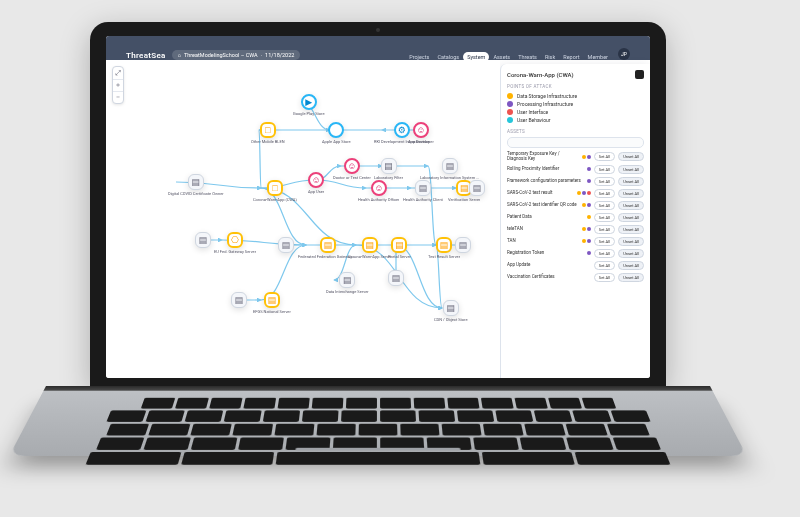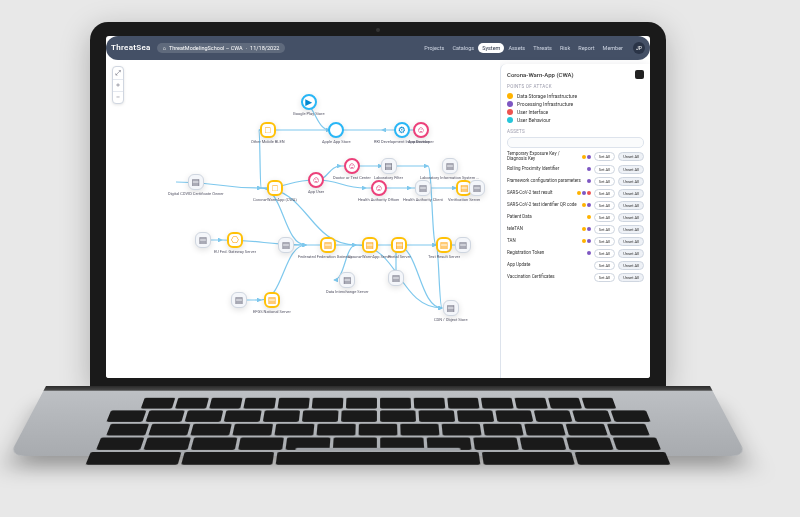--- a/index.html
+++ b/index.html
@@ -2,21 +2,21 @@
 <html><head>
 <meta charset="utf-8">
 <style>
   * { margin:0; padding:0; box-sizing:border-box; }
   body { font-family: -apple-system,BlinkMacSystemFont,"Segoe UI",Roboto,sans-serif; background:#e8e8e8; width:800px; height:517px; overflow:hidden; position:relative; }
   .laptop { position:absolute; left:50%; top:50%; transform:translate(-50%,-50%); }
   .screen-bezel { width:576px; height:364px; background:#1a1a1a; border-radius:18px 18px 0 0; padding:14px 16px 8px 16px; position:relative; box-shadow:0 8px 30px rgba(0,0,0,0.25); }
   .camera { position:absolute; top:6px; left:50%; transform:translateX(-50%); width:4px; height:4px; border-radius:50%; background:#333; }
   .screen { width:100%; height:100%; background:#fff; border-radius:3px; overflow:hidden; position:relative; }
   
-  .app-header { height:24px; background:#445066; display:flex; align-items:center; padding:0 5px; gap:6px; font-size:6px; color:#fff;border-radius:12px; }
+  .app-header { height:24px; background:#445066; display:flex; align-items:flex-end; padding:0 20px; gap:6px; font-size:6px; color:#fff; }
   .logo { font-weight:600; font-size:8px; letter-spacing:0.3px; }
   .breadcrumb-chip { background:rgba(255,255,255,0.15); border-radius:8px; padding:2px 6px; display:flex; align-items:center; gap:3px; font-size:5.5px; }
   .header-spacer { flex:1; }
   .nav-btn { color:#cfd6e3; font-size:5.5px; padding:2px 4px; border-radius:6px; cursor:pointer; }
   .nav-btn.active { background:#fff; color:#2a3447; }
   .avatar { width:12px; height:12px; border-radius:50%; background:#2a3447; display:flex; align-items:center; justify-content:center; font-size:5px; }
   
   .workspace { position:absolute; top:24px; left:0; right:0; bottom:0; display:flex; }
   .canvas { flex:1; position:relative; background:#fff; background-image: radial-gradient(circle,#d8dee7 0.5px,transparent 0.5px); background-size:10px 10px; overflow:hidden; }
   .canvas svg { position:absolute; inset:0; width:100%; height:100%; }

